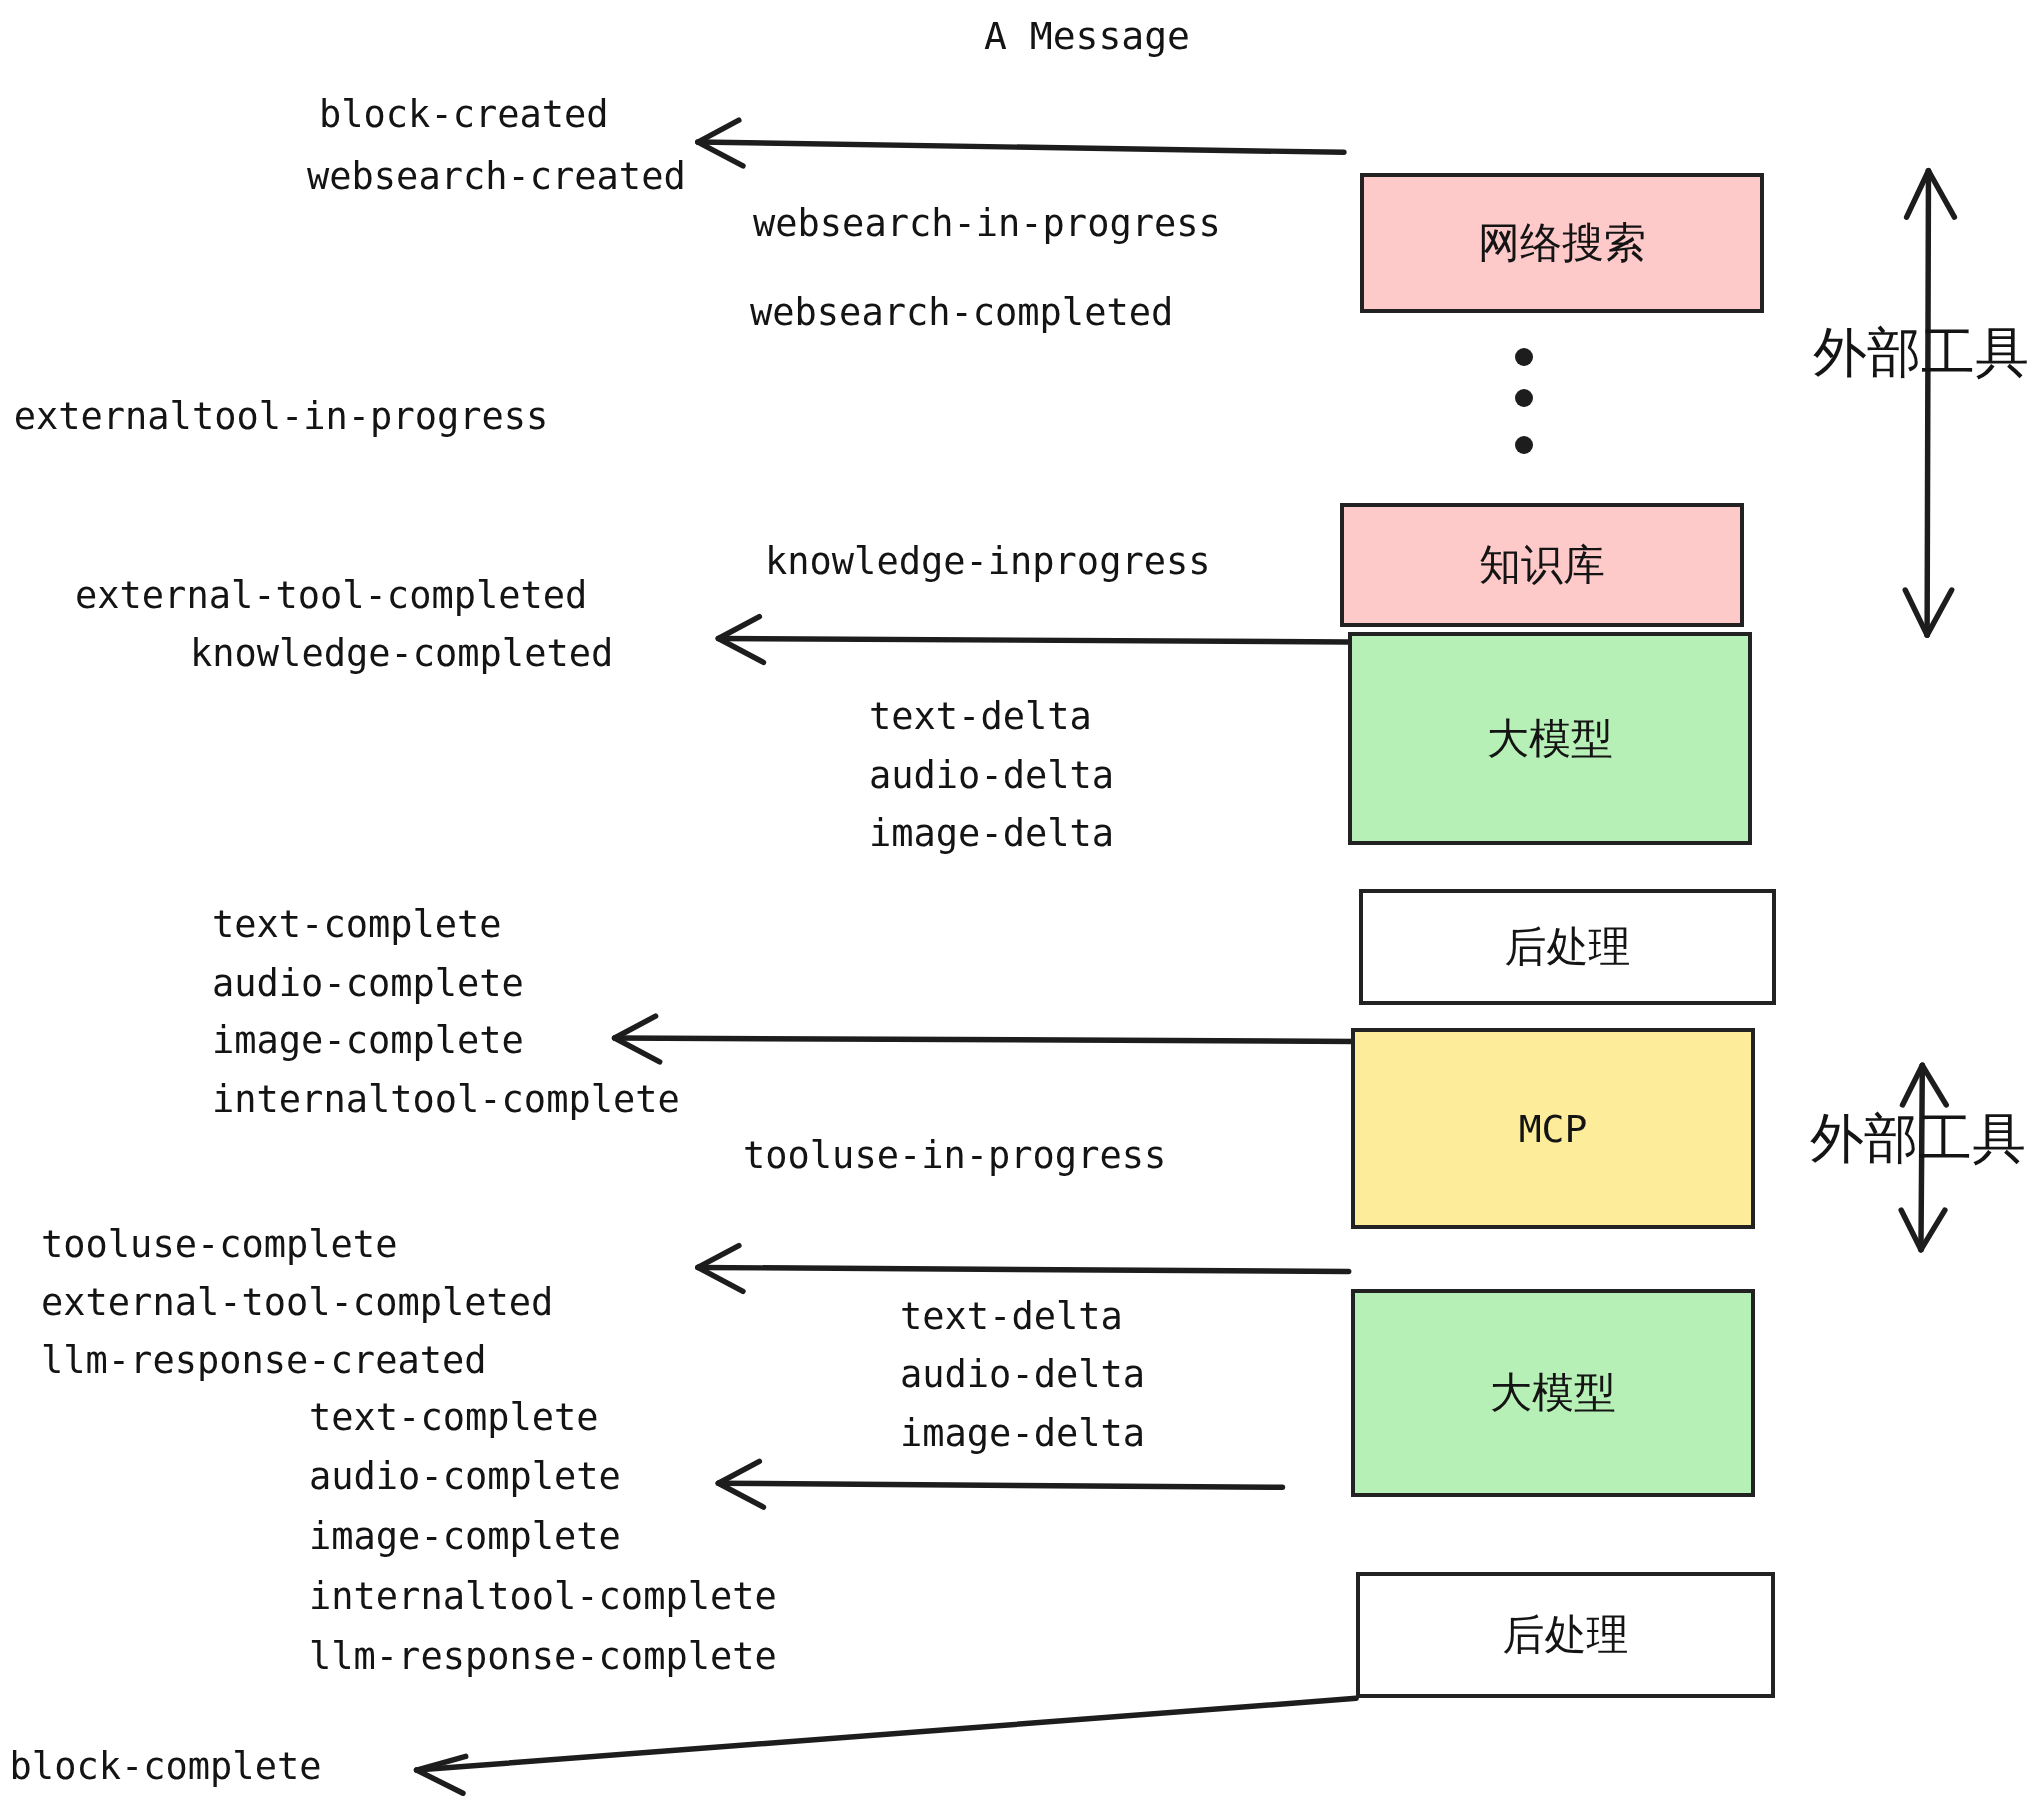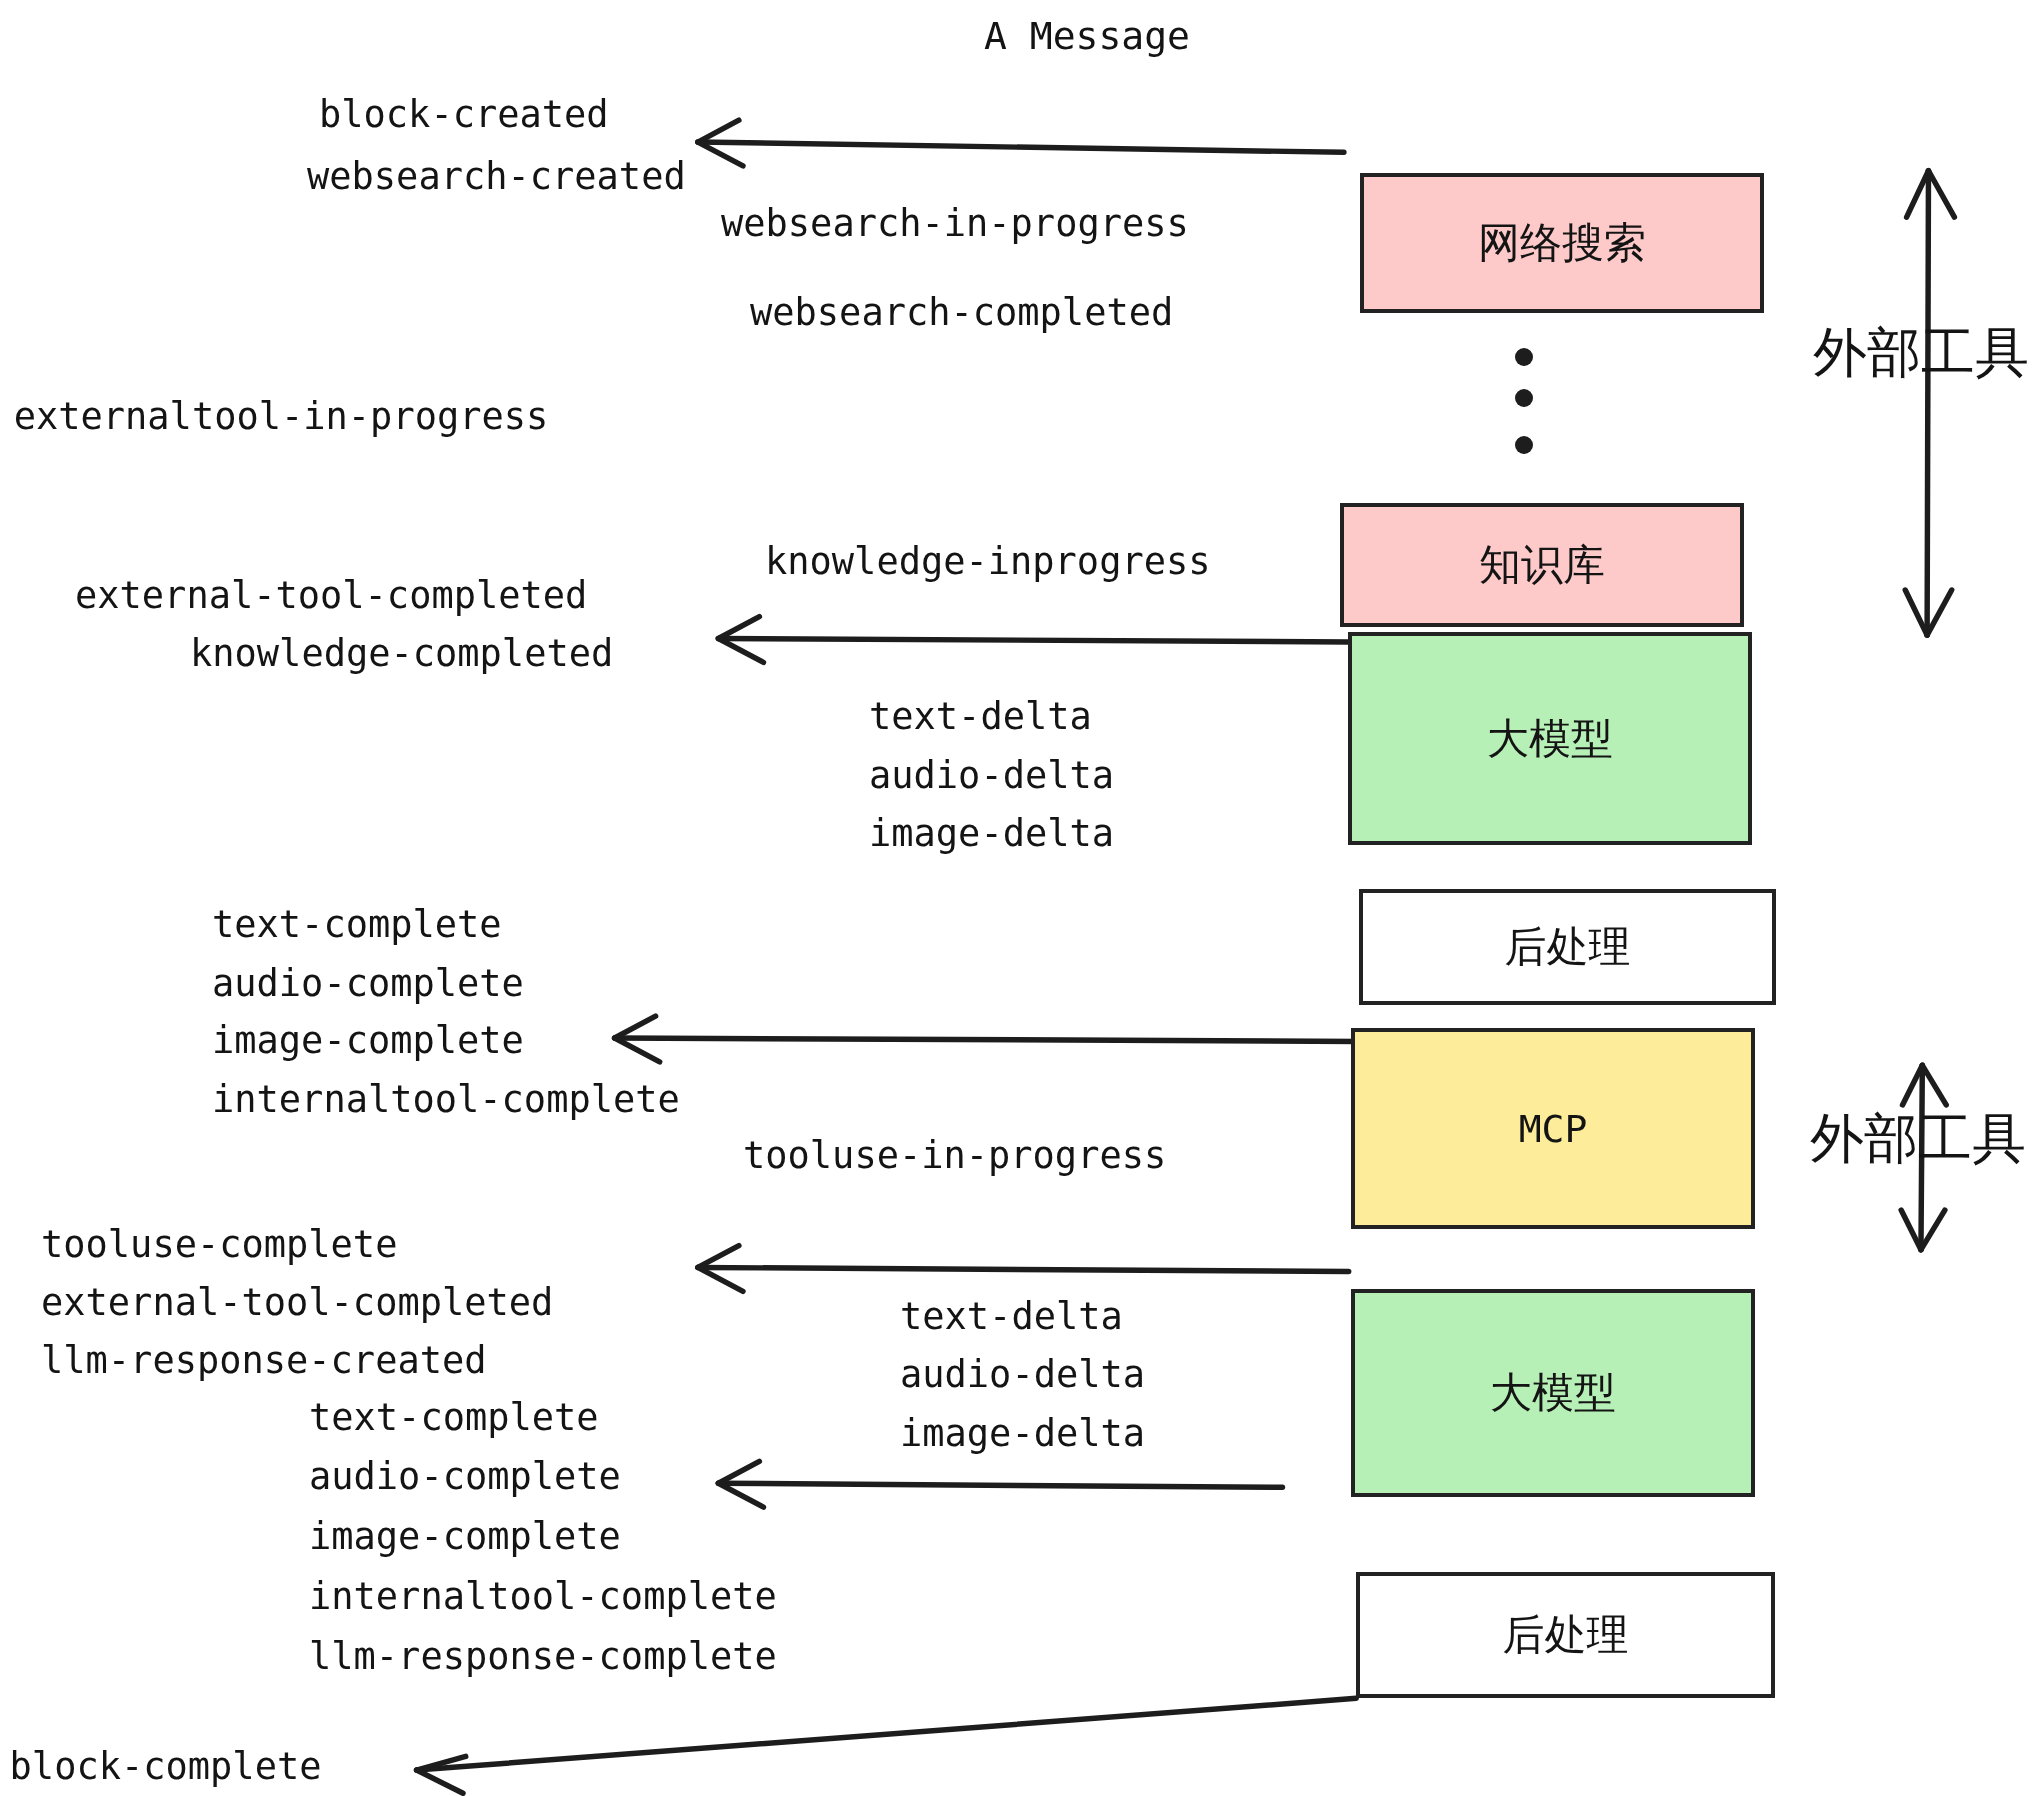--- a/index.html
+++ b/index.html
@@ -150,21 +150,21 @@
     <span class="boxlabel">后处理</span>
   </div>
 
   <div class="sidelabel" style="left:1813px;top:326px;">外部工具</div>
   <div class="sidelabel" style="left:1810px;top:1112px;">外部工具</div>
 
   <div class="lbl" style="left:303px;top:96px;margin-left:16px;">block-created</div>
 
   <div class="lbl" style="left:307px;top:158px;">websearch-created</div>
 
-  <div class="lbl" style="left:721px;top:205px;">websearch-in-progress</div>
+  <div class="lbl" style="left:753px;top:205px;">websearch-in-progress</div>
 
   <div class="lbl" style="left:13.7px;top:398px;">externaltool-in-progress</div>
 
   <div class="lbl" style="left:750px;top:294px;">websearch-completed</div>
 
   <div class="lbl" style="left:765px;top:543px;">knowledge-inprogress</div>
 
   <div class="lbl" style="left:75px;top:577px;">external-tool-completed</div>
 
   <div class="lbl" style="left:190px;top:635px;">knowledge-completed</div>

